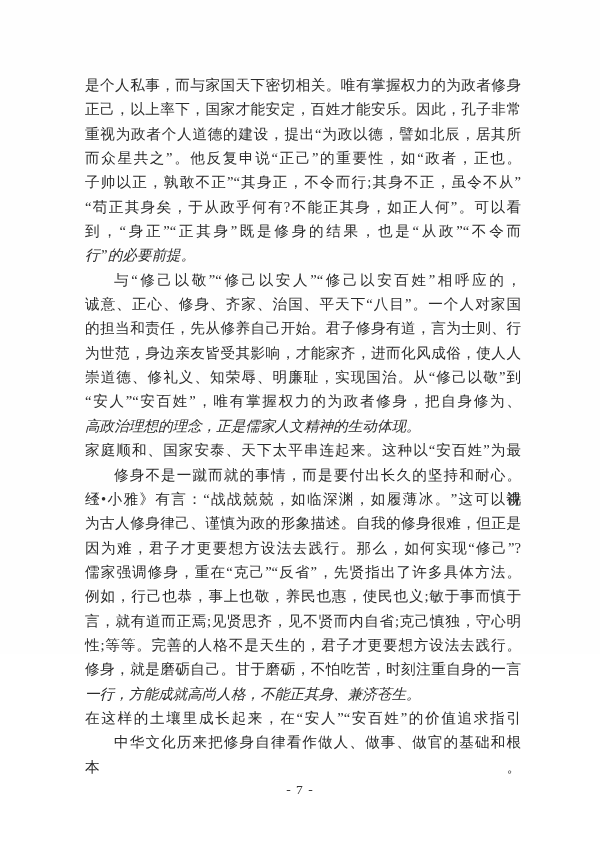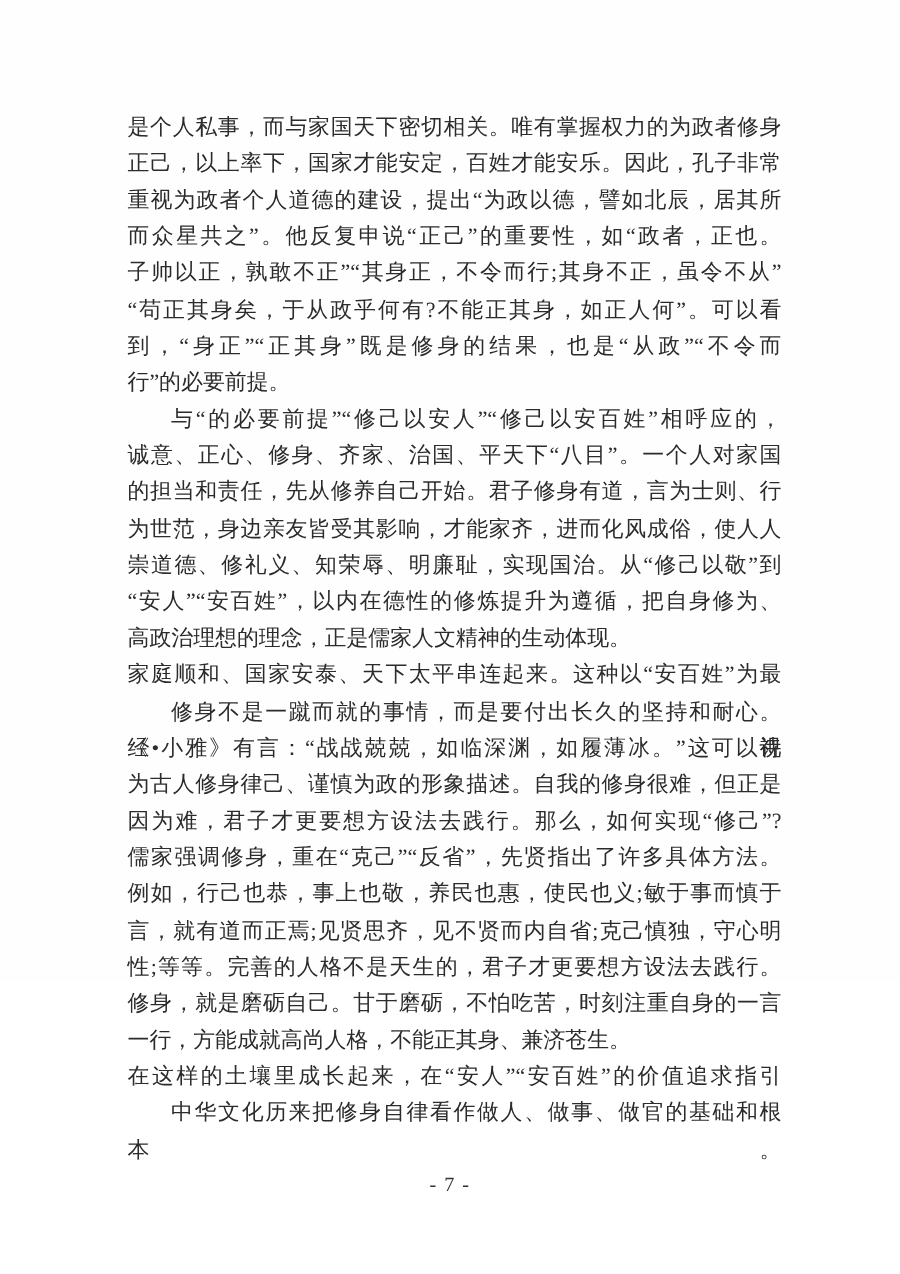--- a/index.html
+++ b/index.html
@@ -40,20 +40,21 @@
     text-align: justify;
     text-align-last: justify;
     white-space: normal;
     overflow: visible;
   }
   .line.indent {
     text-indent: 29px;
   }
   .line.para-end {
     text-align-last: left;
+    font-style: italic;
   }
   .page-number {
     position: absolute;
     left: 0;
     top: 782px;
     width: 600px;
     text-align: center;
     font-size: 13.5px;
     color: #333333;
     letter-spacing: 1px;
@@ -70,26 +71,26 @@
       <div class="line">正己，以上率下，国家才能安定，百姓才能安乐。因此，孔子非常</div>
       <div class="line">重视为政者个人道德的建设，提出“为政以德，譬如北辰，居其所</div>
       <div class="line">而众星共之”。他反复申说“正己”的重要性，如“政者，正也。</div>
       <div class="line">子帅以正，孰敢不正”“其身正，不令而行;其身不正，虽令不从”</div>
       <div class="line">“苟正其身矣，于从政乎何有?不能正其身，如正人何”。可以看</div>
       <div class="line">到，“身正”“正其身”既是修身的结果，也是“从政”“不令而</div>
       <div class="line para-end">行”的必要前提。</div>
     </div>
 
     <div class="paragraph">
-      <div class="line indent">与“的必要前提”“修己以安人”“修己以安百姓”相呼应的，</div>
+      <div class="line indent">与“修己以敬”“修己以安人”“修己以安百姓”相呼应的，</div>
       <div class="line">诚意、正心、修身、齐家、治国、平天下“八目”。一个人对家国</div>
       <div class="line">的担当和责任，先从修养自己开始。君子修身有道，言为士则、行</div>
       <div class="line">为世范，身边亲友皆受其影响，才能家齐，进而化风成俗，使人人</div>
       <div class="line">崇道德、修礼义、知荣辱、明廉耻，实现国治。从“修己以敬”到</div>
-      <div class="line">“安人”“安百姓”，以内在德性的修炼提升为遵循，把自身修为、</div>
+      <div class="line">“安人”“安百姓”，唯有掌握权力的为政者修身，把自身修为、</div>
       <div class="line para-end">高政治理想的理念，正是儒家人文精神的生动体现。</div>
       <div class="line">家庭顺和、国家安泰、天下太平串连起来。这种以“安百姓”为最</div>
     </div>
 
     <div class="paragraph">
       <div class="line indent">修身不是一蹴而就的事情，而是要付出长久的坚持和耐心。《诗</div>
       <div class="line">经•小雅》有言：“战战兢兢，如临深渊，如履薄冰。”这可以视</div>
       <div class="line">为古人修身律己、谨慎为政的形象描述。自我的修身很难，但正是</div>
       <div class="line">因为难，君子才更要想方设法去践行。那么，如何实现“修己”?</div>
       <div class="line">儒家强调修身，重在“克己”“反省”，先贤指出了许多具体方法。</div>

